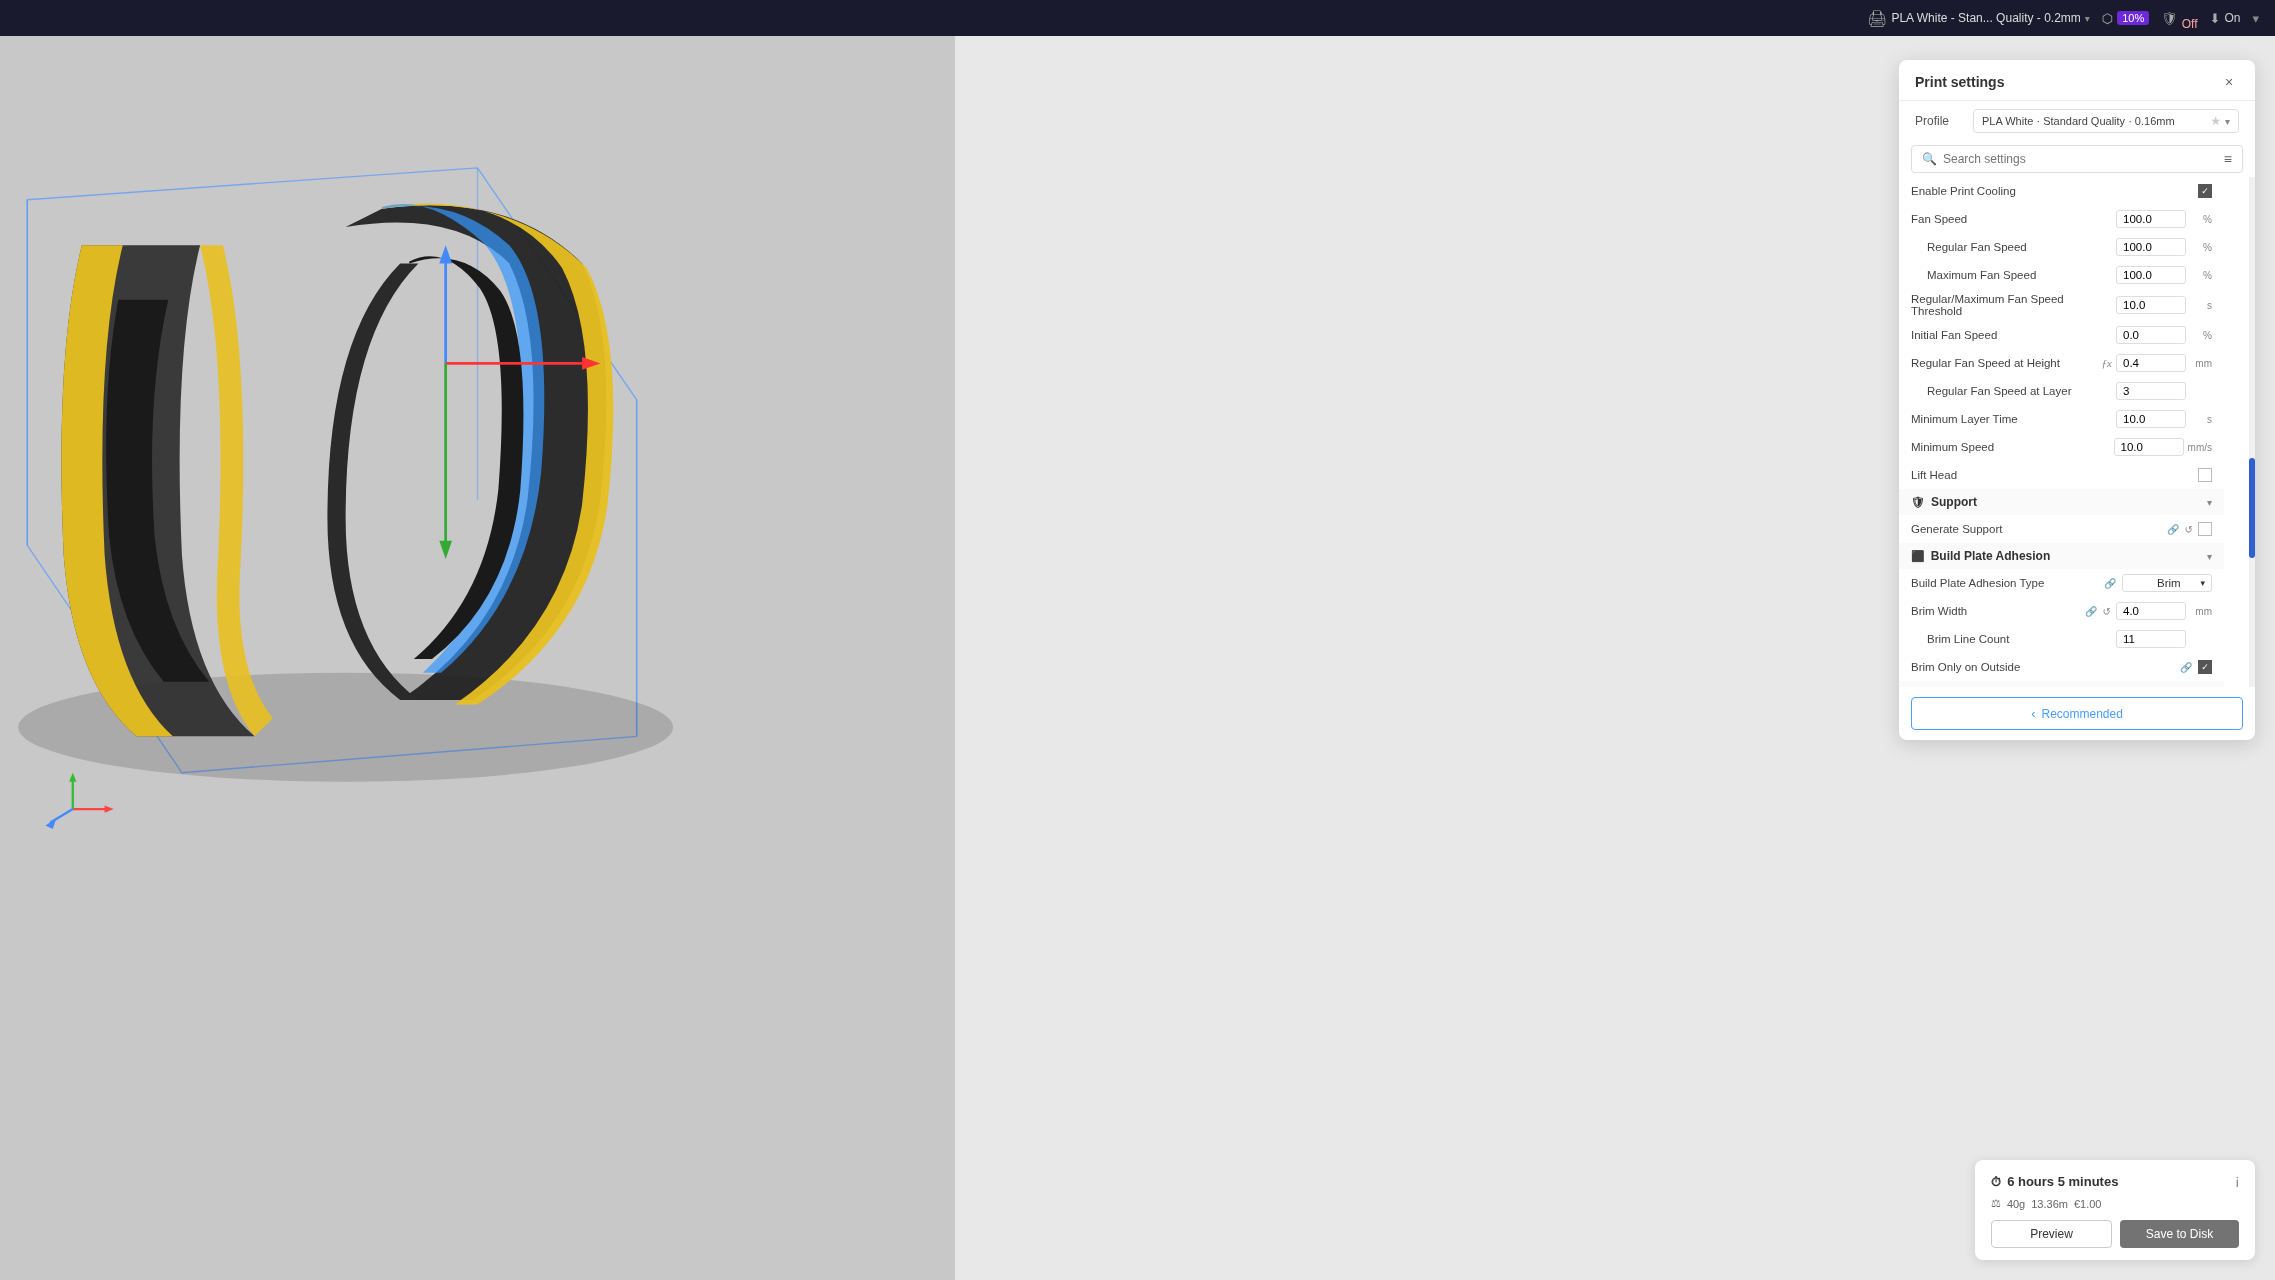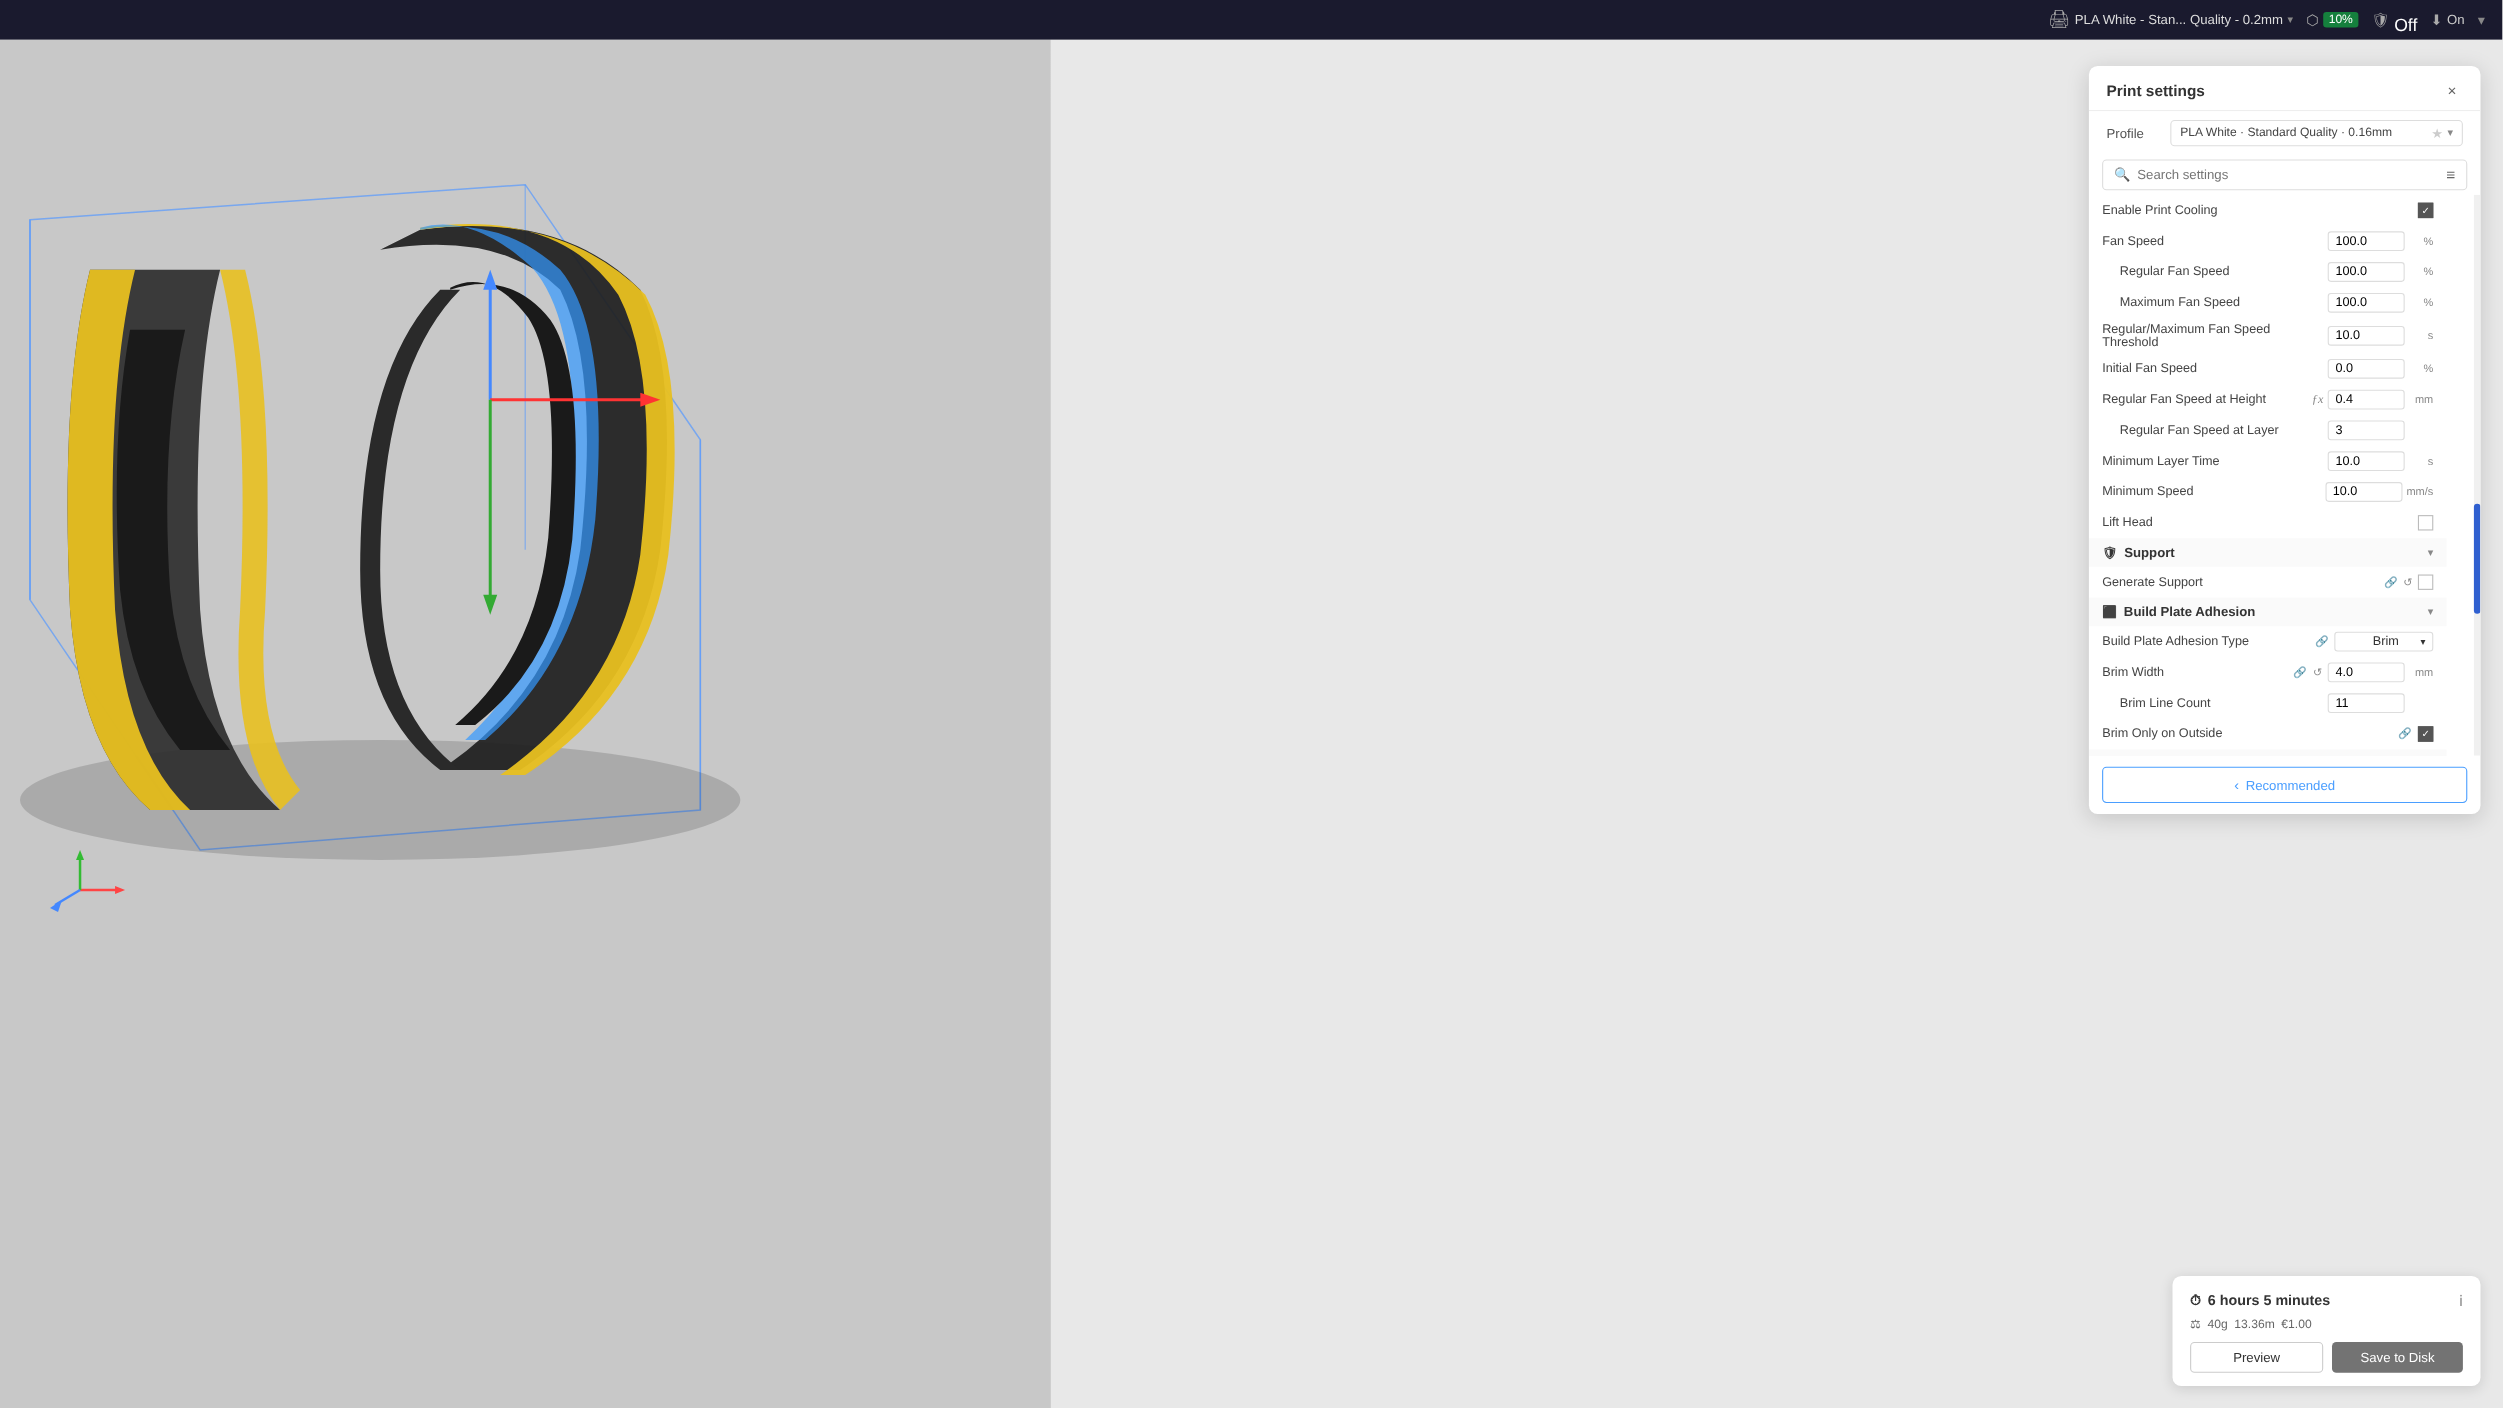--- a/index.html
+++ b/index.html
@@ -31,21 +31,21 @@
     }
     .top-bar-item {
       color: #ccc;
       font-size: 13px;
       display: flex;
       align-items: center;
       gap: 4px;
       cursor: pointer;
     }
     .top-bar-item .badge {
-      background: #15803d;
+      background: #6d28d9;
       color: white;
       border-radius: 3px;
       padding: 1px 5px;
       font-size: 11px;
     }
 
     
     .viewport {
       position: absolute;
       top: 36px;
@@ -394,21 +394,21 @@
       <span style="color:#aaa; font-size:16px;">🖨</span>
       <span style="font-size:12px; color:#ddd;">PLA White - Stan... Quality - 0.2mm</span>
       <span style="color:#888; font-size:10px;">▾</span>
     </div>
     <div class="top-bar-item">
       <span style="color:#aaa;">⬡</span>
       <span class="badge">10%</span>
     </div>
     <div class="top-bar-item">
       <span style="color:#aaa;">🛡</span>
-      <span style="color:#ffffff; font-size:16px;margin-top:12px;">Off</span>
+      <span style="color:#fca5a5; font-size:12px;margin-top:12px;">Off</span>
     </div>
     <div class="top-bar-item">
       <span style="color:#aaa;">⬇</span>
       <span style="color:#ccc; font-size:12px;">On</span>
     </div>
     <div class="top-bar-item">
       <span style="color:#888;">▾</span>
     </div>
   </div>
 </div>

